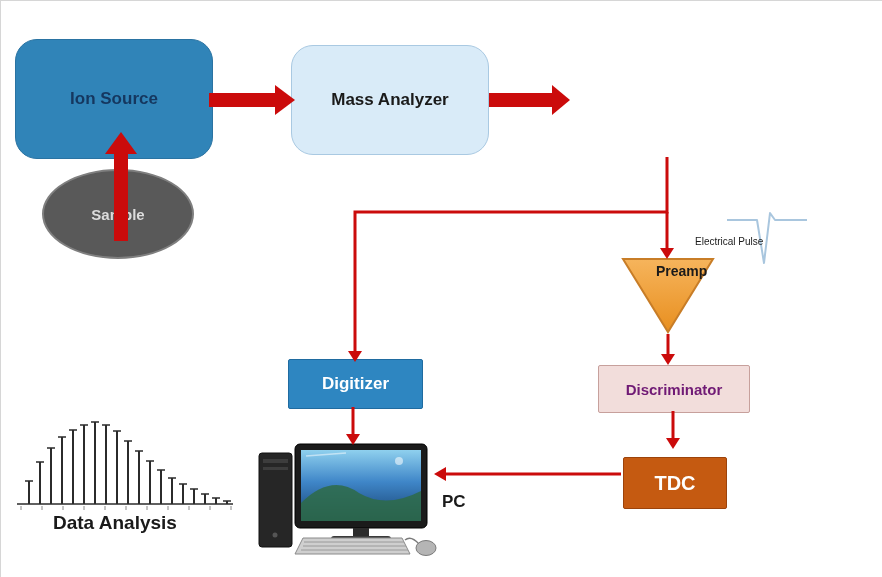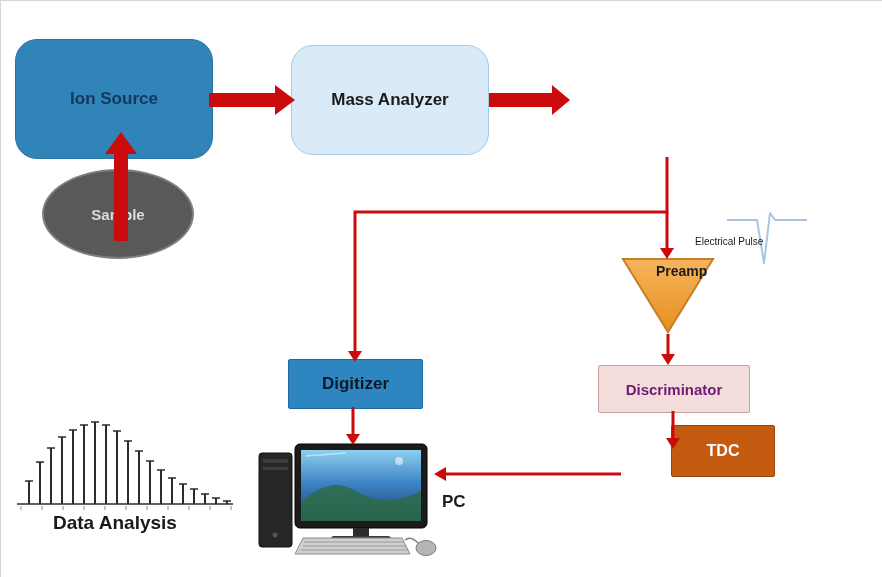--- a/index.html
+++ b/index.html
@@ -38,31 +38,31 @@
     color:#1a1a1a;font-size:17px;
   }
   .sample{
     left:41px;top:168px;width:148px;height:86px;
     background:#595959;border:2px solid #7f7f7f;border-radius:50%;
     color:#dcdcdc;font-size:15px;
   }
   .digitizer{
     left:287px;top:358px;width:133px;height:48px;
     background:#2e86c1;border:1px solid #1f6ba0;border-radius:2px;
-    color:#0f172a;font-size:17px;
+    color:#ffffff;font-size:17px;
   }
   .discriminator{
     left:597px;top:364px;width:150px;height:46px;
     background:#f2dddb;border:1px solid #c7a09c;border-radius:2px;
     color:#701a75;font-size:15px;
   }
   .tdc{
-    left:622px;top:424px;width:102px;height:50px;
+    left:622px;top:456px;width:102px;height:50px;
     background:#c55a11;border:1px solid #9c430b;border-radius:2px;
-    color:#ffffff;font-size:16px;margin-left:48px;
+    color:#ffffff;font-size:20px;
   }
 
   .anno{position:absolute;z-index:4;color:#1a1a1a;}
   .electrical-pulse{left:694px;top:187px;width:160px;font-size:10px;margin-top:48px;}
   .preamp-label{left:655px;top:262px;width:80px;text-align:left;font-size:14px;font-weight:bold;}
   .pc-label{left:441px;top:491px;font-size:17px;font-weight:600;}
   .data-analysis{left:52px;top:511px;font-size:19px;font-weight:bold;}
 </style>
 </head>
 <body>

